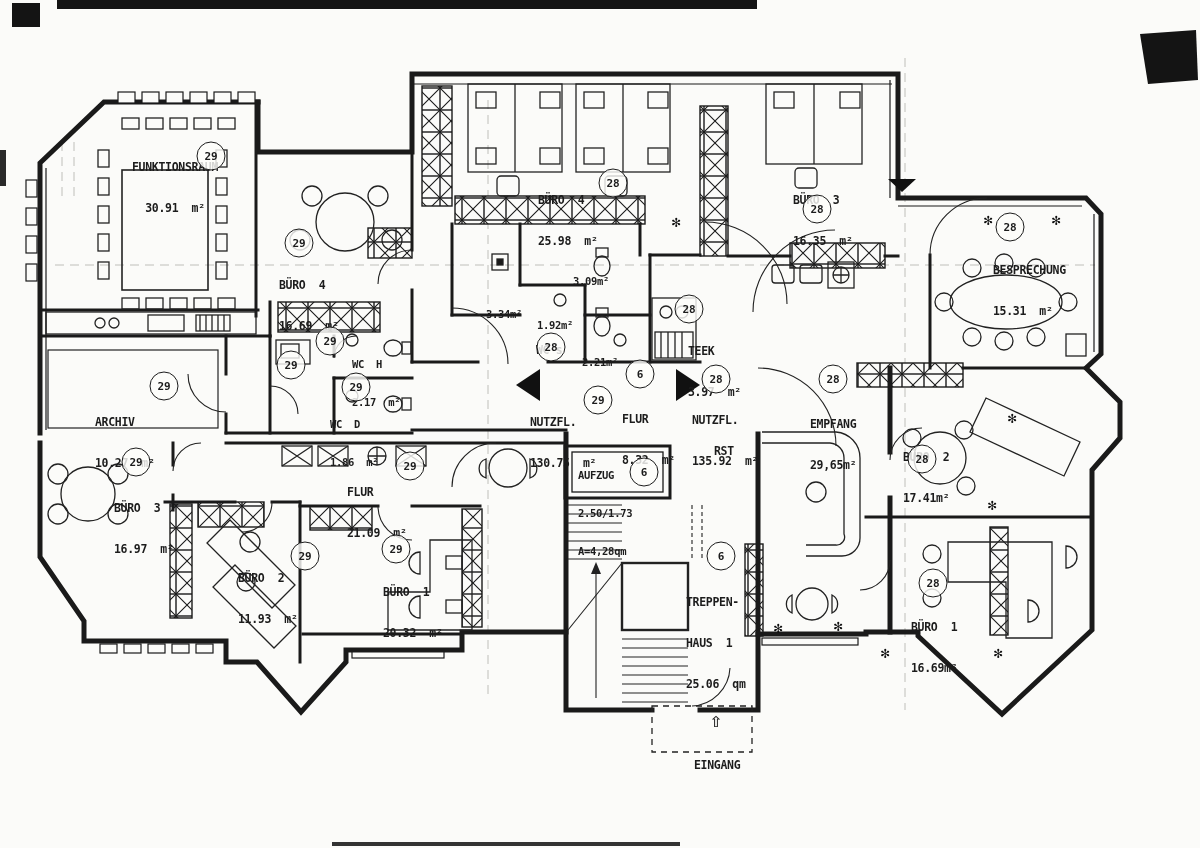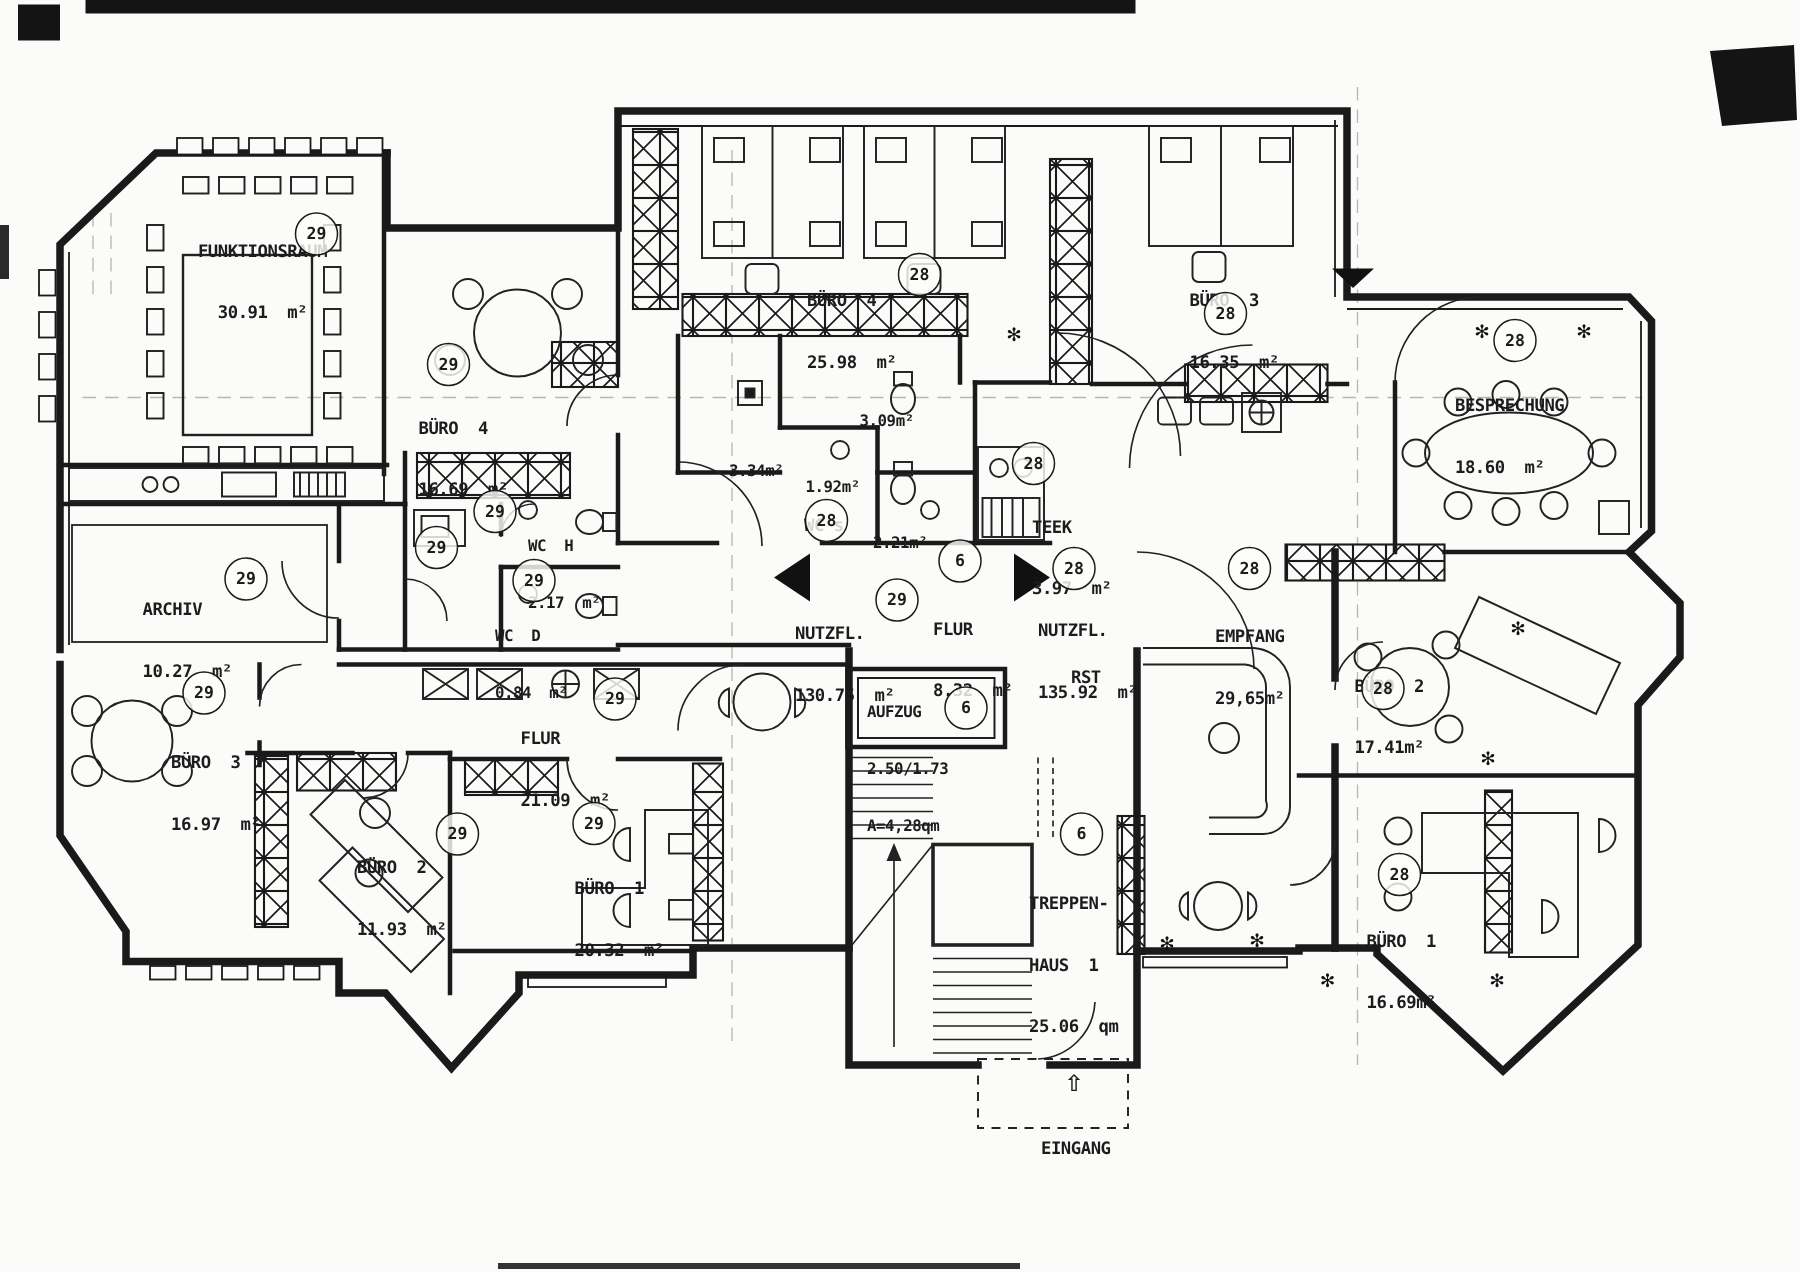--- a/index.html
+++ b/index.html
@@ -331,23 +331,23 @@
   <span>30.91  m²</span>
 </div>
 <div class="lbl" style="left:538px;top:166px">
   <span>BÜRO  4</span>
   <span>25.98  m²</span>
 </div>
 <div class="lbl" style="left:793px;top:166px">
   <span>BÜRO  3</span>
   <span>16.35  m²</span>
 </div>
-<div class="lbl" style="left:970px;top:236px">
+<div class="lbl" style="left:993px;top:236px">
   <span>BESPRECHUNG</span>
-  <span>18.60  m²</span>
+  <span>15.31  m²</span>
 </div>
 <div class="lbl" style="left:279px;top:251px">
   <span>BÜRO  4</span>
   <span>16.69  m²</span>
 </div>
 <div class="lbl small" style="left:486px;top:283px">
   <span>3.34m²</span>
 </div>
 <div class="lbl small" style="left:573px;top:250px">
   <span>3.09m²</span>
@@ -364,23 +364,23 @@
 <div class="lbl" style="left:688px;top:317px">
   <span>TEEK</span>
   <span>3.97  m²</span>
 </div>
 <div class="lbl small" style="left:352px;top:333px">
   <span>WC  H</span>
   <span>2.17  m²</span>
 </div>
 <div class="lbl small" style="left:330px;top:393px">
   <span>WC  D</span>
-  <span>0.84  m²</span>
-</div>
-<div class="lbl" style="left:95px;top:372px">
+  <span>1.86  m²</span>
+</div>
+<div class="lbl" style="left:95px;top:388px">
   <span>ARCHIV</span>
   <span>10.27  m²</span>
 </div>
 <div class="lbl" style="left:530px;top:388px">
   <span>NUTZFL.</span>
   <span>130.75  m²</span>
 </div>
 <div class="lbl" style="left:622px;top:385px">
   <span>FLUR</span>
   <span>8.32  m²</span>

